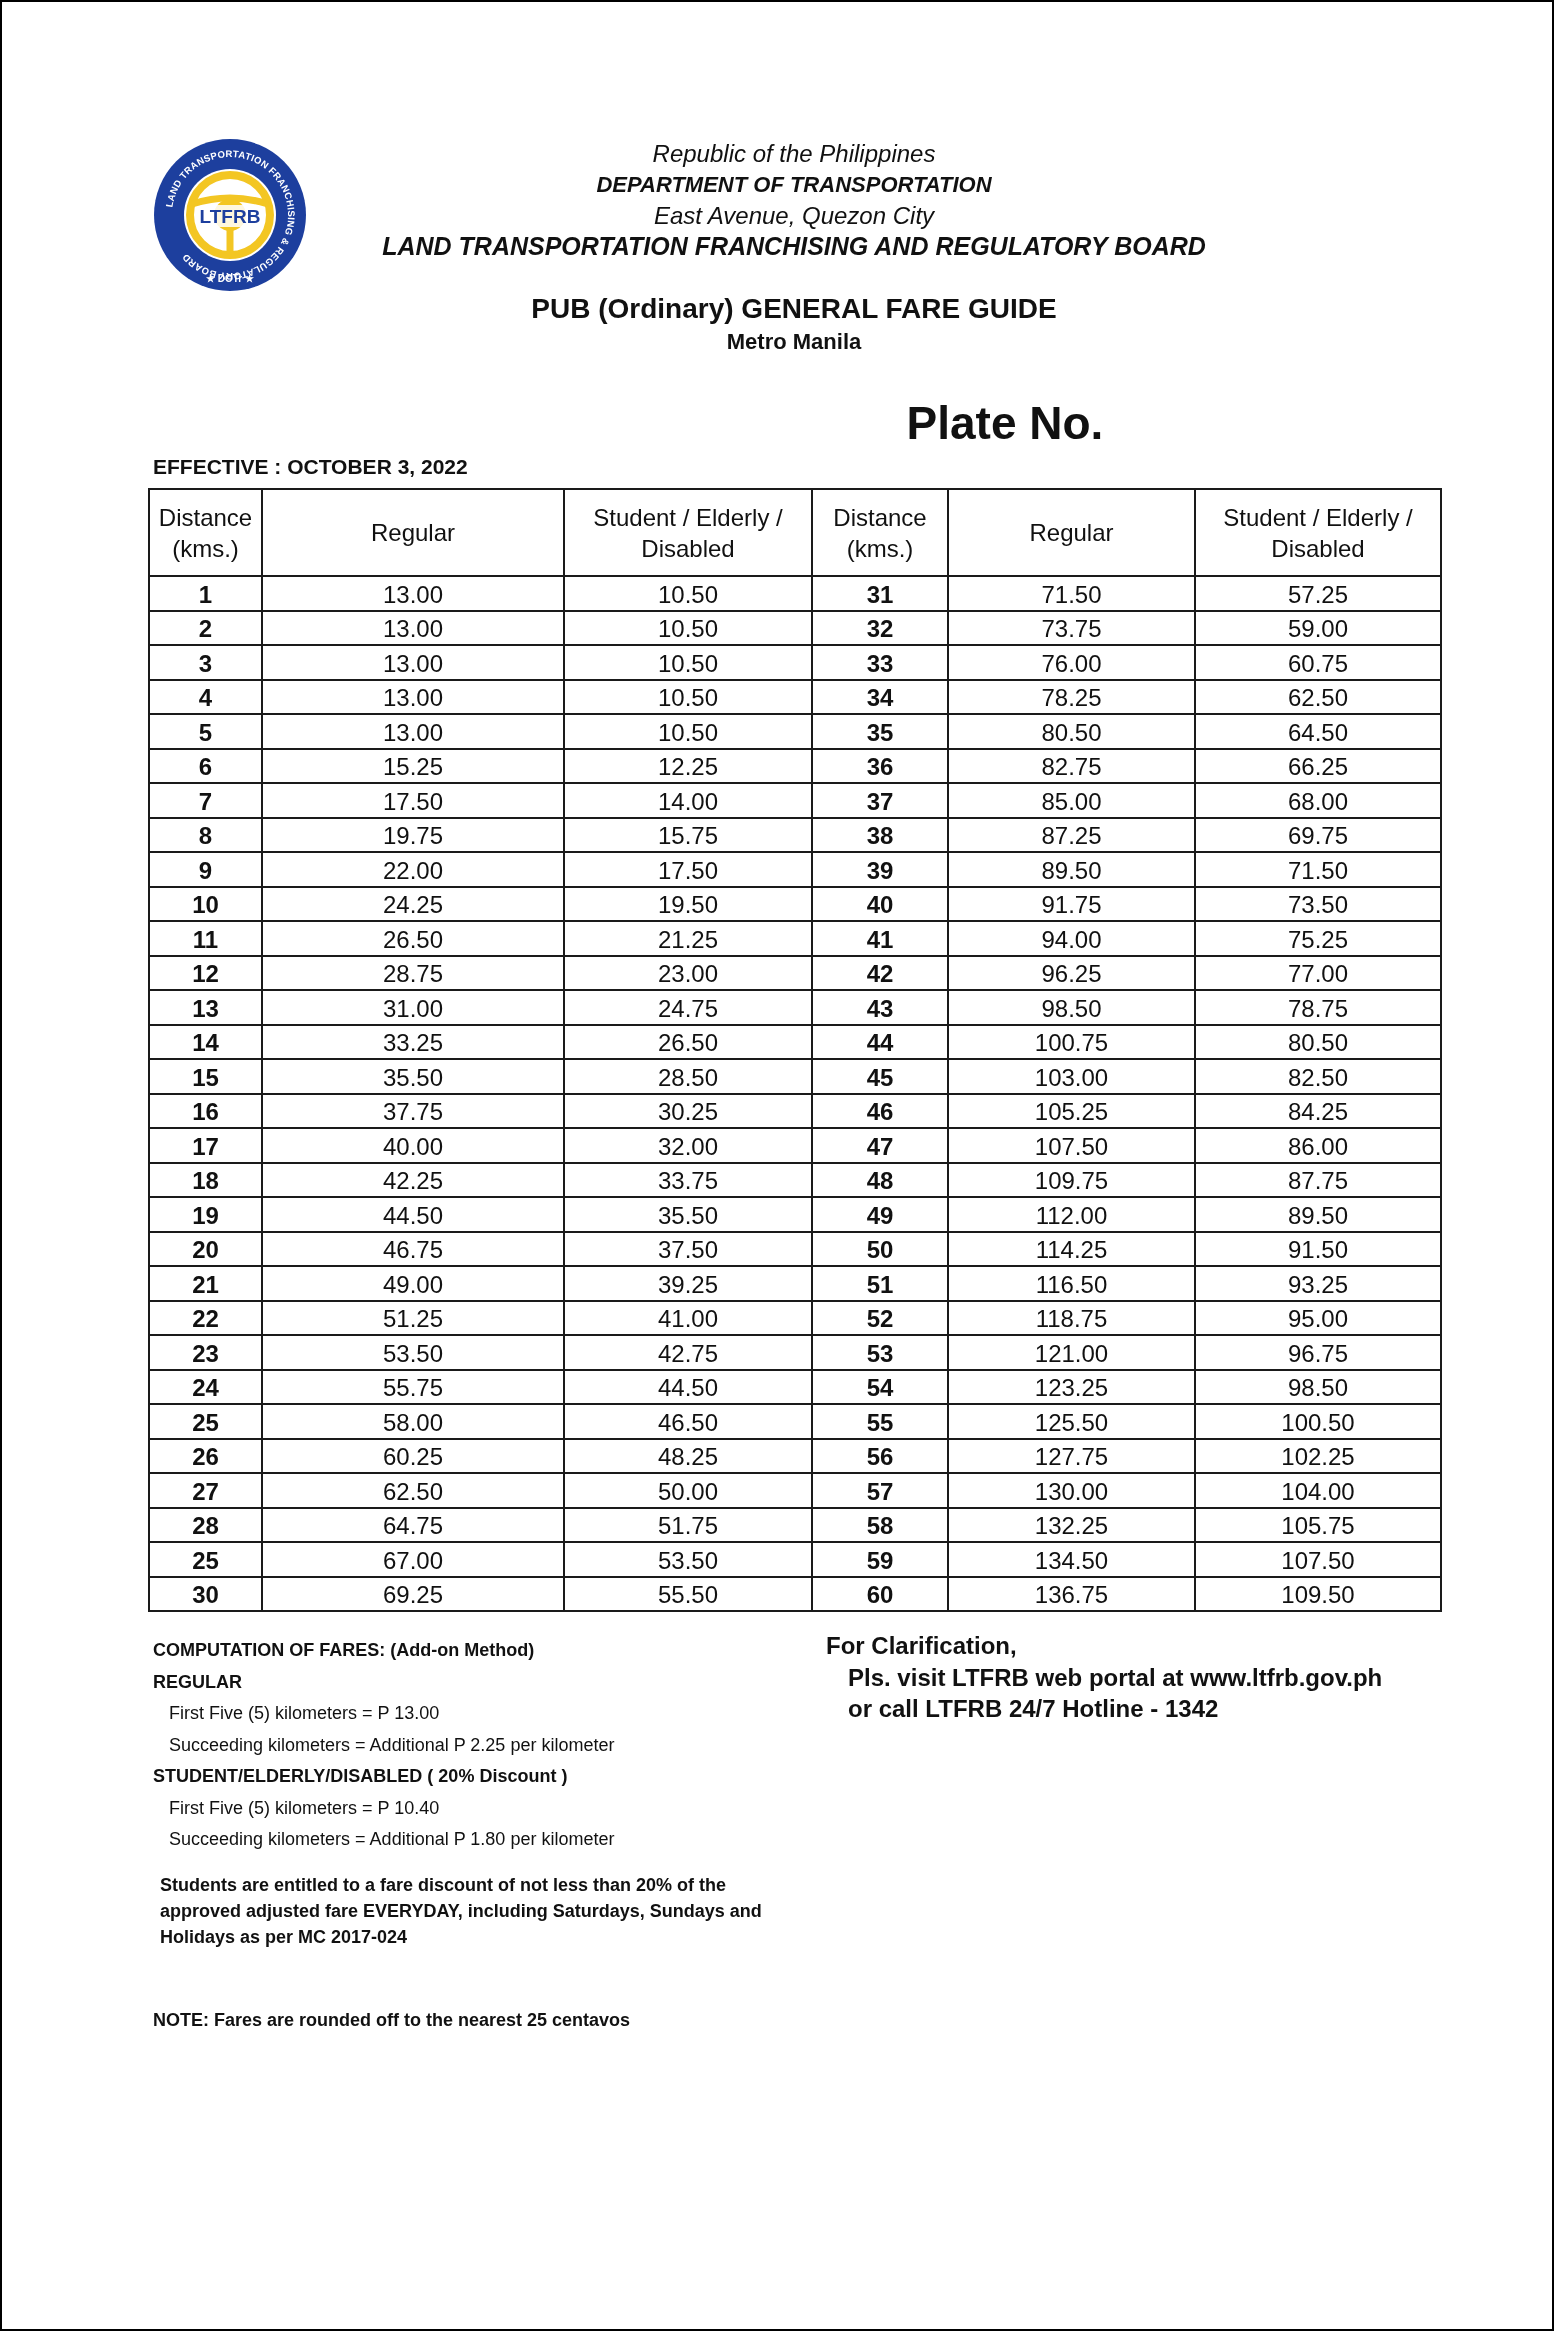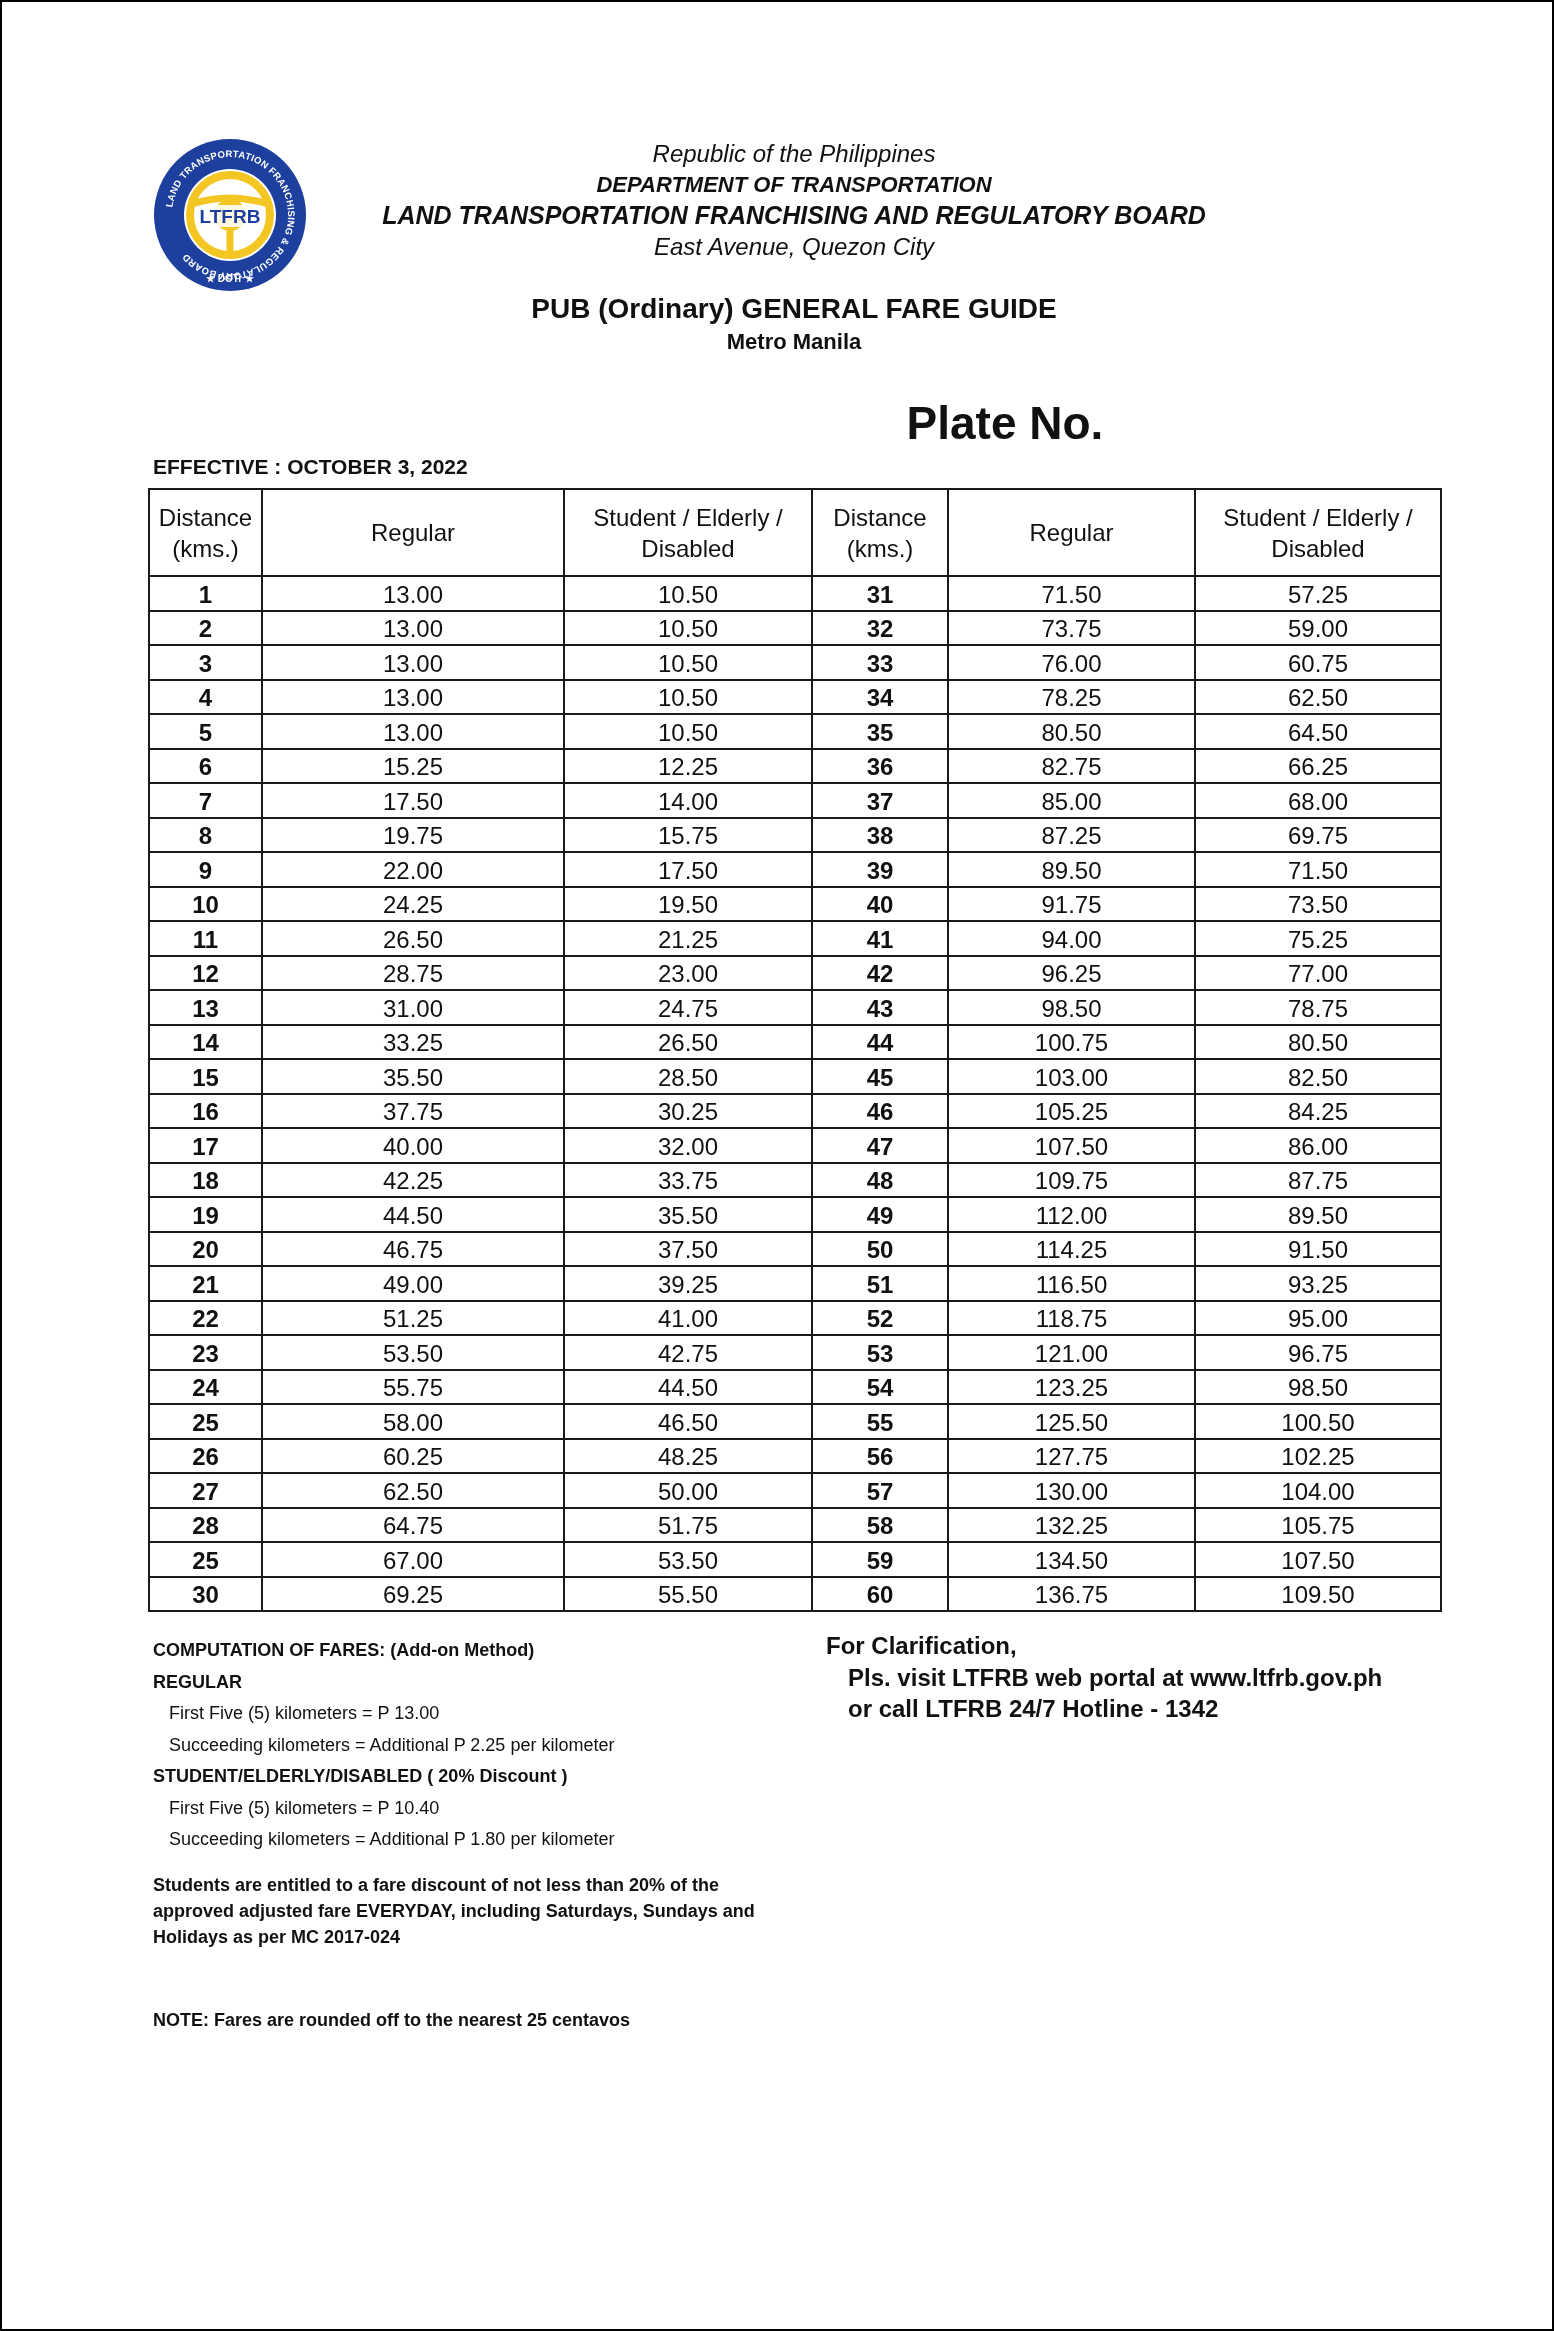--- a/index.html
+++ b/index.html
@@ -61,21 +61,21 @@
     height: 34.5px; font-size: 24px; line-height: 26px; padding-top: 3px;
   }
   .fare-table td.km { font-weight: bold; }
   .computation {
     position: absolute; left: 153px; top: 1635px; width: 640px;
   }
   .comp-line { font-size: 18px; line-height: 31.5px; }
   .comp-bold { font-weight: bold; }
   .comp-indent { padding-left: 16px; }
   .students-note {
-    position: absolute; left: 153px; top: 1872px; width: 640px;
+    position: absolute; left: 160px; top: 1872px; width: 640px;
     font-size: 18px; font-weight: bold; line-height: 26px;
   }
   .rounding-note {
     position: absolute; left: 153px; top: 2010px; width: 640px;
     font-size: 18px; font-weight: bold;
   }
   .clarification {
     position: absolute; left: 814px; top: 1630px; width: 640px;
     font-size: 24px; font-weight: bold; line-height: 31.5px; margin-left: 12px;
   }
@@ -109,22 +109,22 @@
     <text font-family="Liberation Sans, sans-serif" font-weight="bold" font-size="9.5" fill="#ffffff" letter-spacing="0.3">
       <textPath href="#ringPath" startOffset="2%">LAND TRANSPORTATION FRANCHISING &amp; REGULATORY BOARD</textPath>
     </text>
     <text x="84" y="144" text-anchor="middle" font-family="Liberation Sans, sans-serif" font-weight="bold" font-size="10" fill="#ffffff">★ DOTr ★</text>
   </svg>
 </div>
 
 <div class="header-block">
   <div class="hdr-line hdr-republic">Republic of the Philippines</div>
   <div class="hdr-line hdr-dept">DEPARTMENT OF TRANSPORTATION</div>
+  <div class="hdr-line hdr-address">East Avenue, Quezon City</div>
   <div class="hdr-line hdr-board">LAND TRANSPORTATION FRANCHISING AND REGULATORY BOARD</div>
-  <div class="hdr-line hdr-address">East Avenue, Quezon City</div>
 </div>
 
 <div class="guide-title">PUB (Ordinary) GENERAL FARE GUIDE</div>
 <div class="guide-subtitle">Metro Manila</div>
 
 <div class="plate-no">Plate No.</div>
 
 <div class="effective">EFFECTIVE : OCTOBER 3, 2022</div>
 
 <table class="fare-table">

